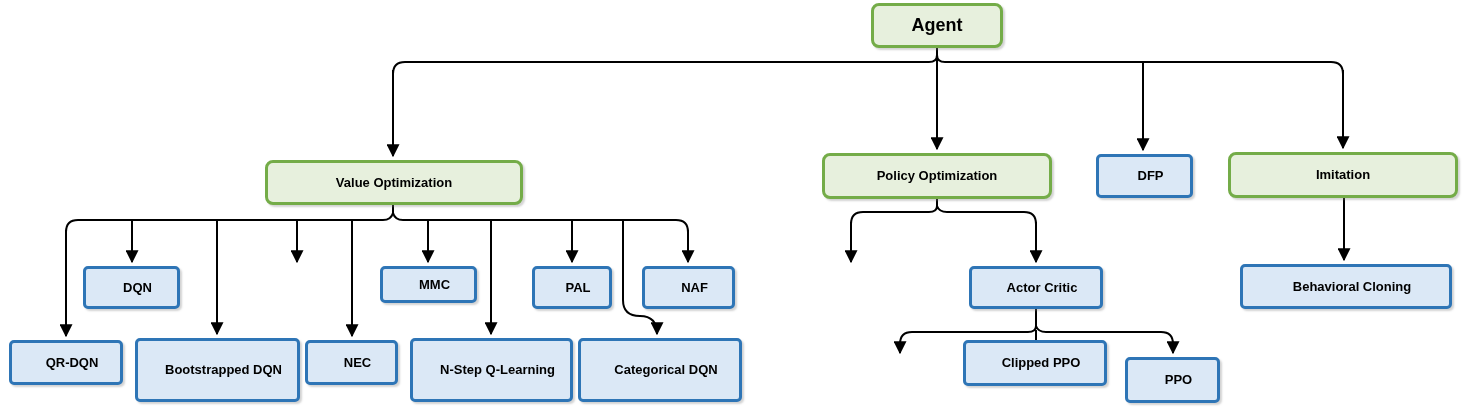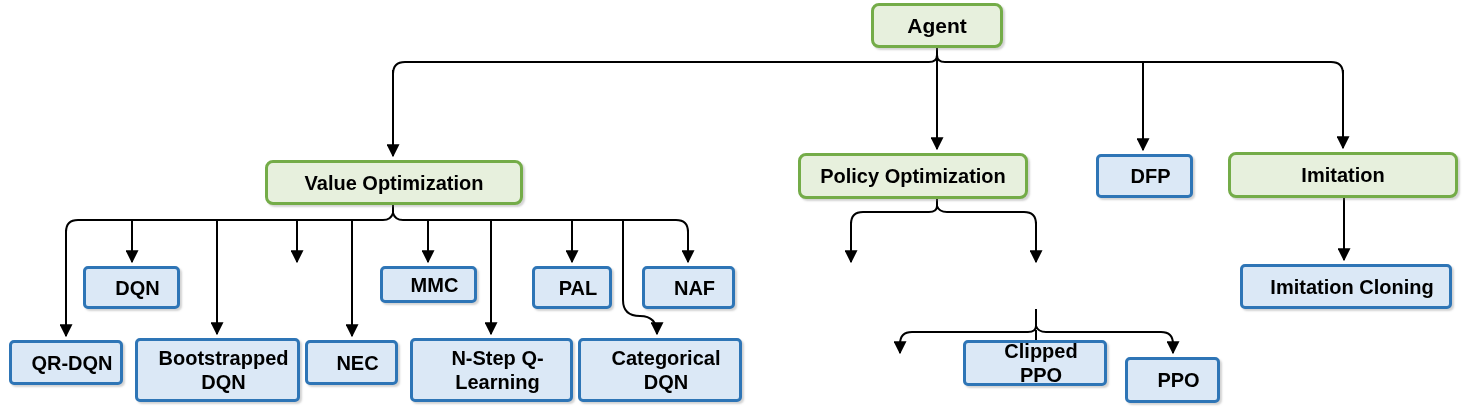--- a/index.html
+++ b/index.html
@@ -22,38 +22,38 @@
     stroke-width:2;
   }
   .node {
     position:absolute;
     box-sizing:border-box;
     display:flex;
     align-items:center;
     justify-content:center;
     text-align:center;
     font-weight:bold;
-    font-size:20px;
+    font-size:13px;
     color:#000000;
     line-height:1.2;
     padding:2px 4px;
     box-shadow:2px 2px 2px rgba(130,130,130,0.35);
   }
   .node.green {
     background:var(--green-fill,#e7f0dd);
     border:3px solid var(--green-border,#74ac48);
     border-radius:8px;
   }
   .node.blue {
     background:var(--blue-fill,#dbe8f6);
     border:3px solid var(--blue-border,#2e75b6);
     border-radius:5px;
     padding-left:16px;
   }
-  .node.root { font-size:21px; }
+  .node.root { font-size:18px; }
 </style>
 </head>
 <body>
 
 <div class="canvas">
 
   <svg class="edges" viewBox="0 0 1468 411" xmlns="http://www.w3.org/2000/svg">
     <defs>
       <marker id="arrow" viewBox="0 0 10 10" refX="9" refY="5" markerWidth="6.5" markerHeight="6.5" orient="auto">
         <path d="M0,0 L10,5 L0,10 Z" style="fill:#000;stroke:none"></path>
@@ -89,34 +89,35 @@
     <path d="M1036,309 V327"></path>
     <path d="M900,344 Q900,332 912,332 H1028 Q1036,332 1036,326 M1036,326 Q1038,332 1046,332 H1161 Q1173,332 1173,344"></path>
     <path d="M900,342 V353" marker-end="url(#arrow)"></path>
     <path d="M1036,330 V353" marker-end="url(#arrow)"></path>
     <path d="M1173,342 V353" marker-end="url(#arrow)"></path>
   </svg>
 
   <div class="node green root" style="left:871px;top:3px;width:132px;height:45px">Agent</div>
 
   <div class="node green" style="left:265px;top:160px;width:258px;height:45px">Value Optimization</div>
-  <div class="node green" style="left:798px;top:153px;width:230px;height:46px">Policy Optimization</div>
+  <div class="node green" style="left:822px;top:153px;width:230px;height:46px">Policy Optimization</div>
   <div class="node blue" style="left:1096px;top:154px;width:97px;height:44px">DFP</div>
   <div class="node blue" style="left:83px;top:266px;width:97px;height:43px">DQN</div>
 
   <div class="node green" style="left:1228px;top:152px;width:230px;height:46px">Imitation</div>
   <div class="node blue" style="left:380px;top:266px;width:97px;height:37px">MMC</div>
   <div class="node blue" style="left:532px;top:266px;width:80px;height:43px">PAL</div>
   <div class="node blue" style="left:642px;top:266px;width:93px;height:43px">NAF</div>
 
   <div class="node blue" style="left:9px;top:340px;width:114px;height:45px">QR-DQN</div>
   <div class="node blue" style="left:135px;top:338px;width:165px;height:64px">Bootstrapped DQN</div>
   <div class="node blue" style="left:305px;top:340px;width:93px;height:45px">NEC</div>
   <div class="node blue" style="left:410px;top:338px;width:163px;height:64px">N-Step Q-Learning</div>
   <div class="node blue" style="left:578px;top:338px;width:164px;height:64px">Categorical DQN</div>
 
+  <div class="node blue" style="left:969px;top:266px;width:134px;height:43px">Actor Critic</div>
 
-  <div class="node blue" style="left:1240px;top:264px;width:212px;height:45px">Imitation Cloning</div>
+  <div class="node blue" style="left:1240px;top:264px;width:212px;height:45px">Behavioral Cloning</div>
 
   <div class="node blue" style="left:963px;top:340px;width:144px;height:46px">Clipped PPO</div>
   <div class="node blue" style="left:1125px;top:357px;width:95px;height:46px">PPO</div>
 
 </div>
 
 </body></html>

